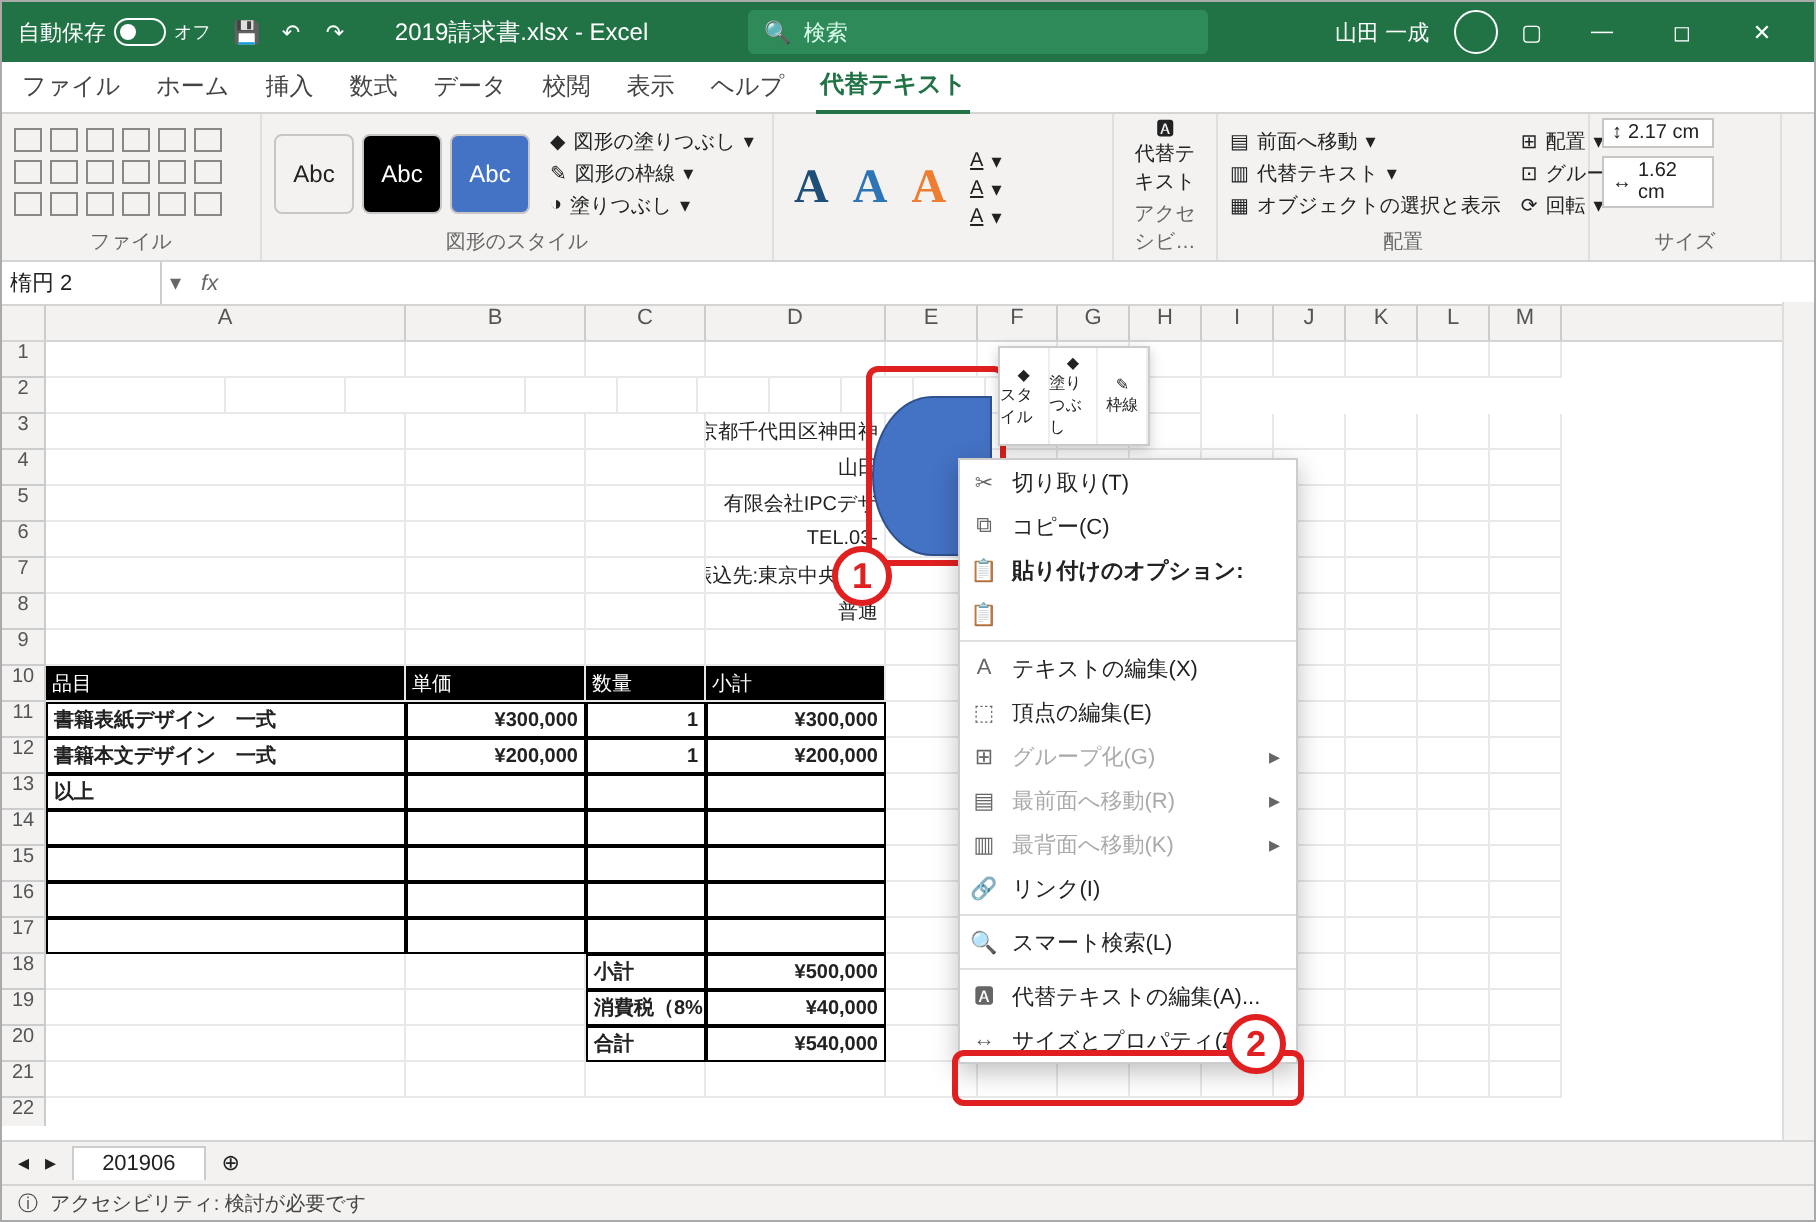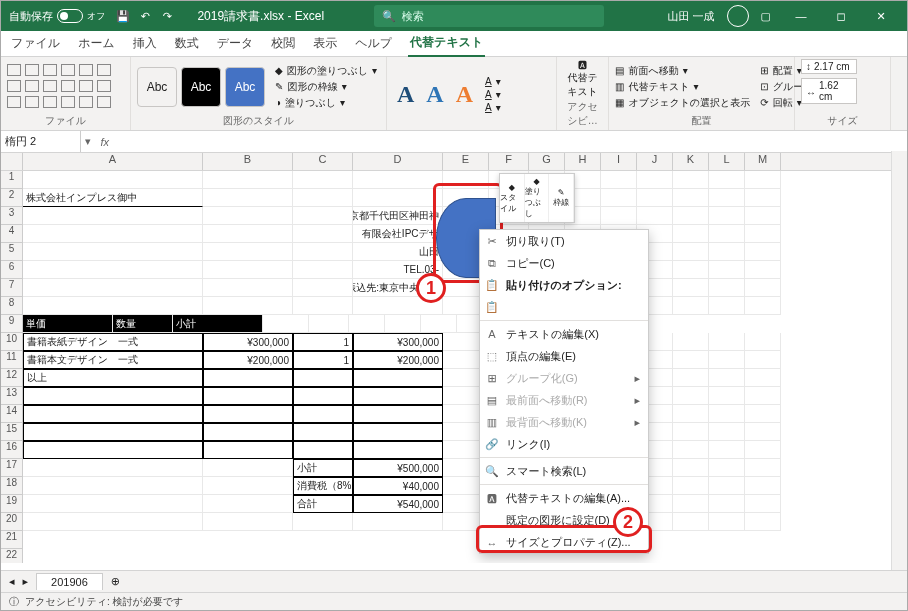--- a/index.html
+++ b/index.html
@@ -41,21 +41,21 @@
 .colhdr { display: flex; height: 18px; background: #f3f2f1; border-bottom: 1px solid #d4d4d4; }
 .colhdr .corner { width: 22px; border-right: 1px solid #ccc; }
 .colhdr .ch { border-right: 1px solid #ccc; text-align: center; font-size: 11px; color: #555; }
 .rows { display: flex; }
 .rowhdr { width: 22px; background: #f3f2f1; }
 .rowhdr div { height: 18px; border-bottom: 1px solid #ccc; border-right: 1px solid #ccc; text-align: center; font-size: 10px; color: #555; }
 .cells { position: relative; flex: 1; }
 .cellrow { display: flex; height: 18px; }
 .cell { border-right: 1px solid #e8e8e8; border-bottom: 1px solid #e8e8e8; padding: 0 3px; font-size: 10px; display: flex; align-items: center; overflow: hidden; white-space: nowrap; }
 .tblhdr { background: #000; color: #fff; }
-.tborder { border: 1px solid #000 !important; }
+.tborder { border: 1px solid #000 !important; font-weight: bold; }
 .ralign { justify-content: flex-end; }
 .shape-oval { position: absolute; left: 435px; top: 45px; width: 60px; height: 80px; background: #4472c4; border-radius: 50% 0 0 50% / 50% 0 0 50%; border: 1px solid #2f528f; }
 .sel-box { position: absolute; left: 432px; top: 30px; width: 70px; height: 100px; border: 3px solid #e02020; border-radius: 6px; }
 .red-circle { position: absolute; width: 30px; height: 30px; border: 3px solid #e02020; border-radius: 50%; background: #fff; color: #e02020; font-weight: bold; font-size: 18px; display: flex; align-items: center; justify-content: center; }
 .minitoolbar { position: absolute; left: 498px; top: 20px; width: 76px; height: 50px; background: #fff; border: 1px solid #ccc; box-shadow: 0 2px 6px rgba(0,0,0,0.2); display: flex; flex-direction: column; }
 .minitoolbar .mtrow { flex: 1; display: flex; }
 .minitoolbar .mtcell { flex: 1; border-right: 1px solid #eee; display: flex; flex-direction: column; align-items: center; justify-content: center; font-size: 8px; }
 .ctxmenu { position: absolute; left: 478px; top: 76px; width: 170px; background: #fff; border: 1px solid #ccc; box-shadow: 0 4px 12px rgba(0,0,0,0.25); font-size: 11px; }
 .ctxmenu .mi { height: 22px; display: flex; align-items: center; padding: 0 8px 0 26px; position: relative; }
 .ctxmenu .mi .mico { position: absolute; left: 5px; width: 14px; text-align: center; color: #666; }
@@ -254,21 +254,20 @@
           <div class="cell" style="width: 40px;"></div>
           <div class="cell" style="width: 36px;"></div>
           <div class="cell" style="width: 36px;"></div>
           <div class="cell" style="width: 36px;"></div>
           <div class="cell" style="width: 36px;"></div>
           <div class="cell" style="width: 36px;"></div>
           <div class="cell" style="width: 36px;"></div>
           <div class="cell" style="width: 36px;"></div>
         </div>
         <div class="cellrow">
-          <div class="cell" style="width: 180px; border-bottom: 1px solid rgb(0, 0, 0);">株式会社インプレス御中</div>
           <div class="cell" style="width: 90px;"></div>
           <div class="cell" style="width: 60px;"></div>
           <div class="cell" style="width: 90px;"></div>
           <div class="cell" style="width: 46px;"></div>
           <div class="cell" style="width: 40px;"></div>
           <div class="cell" style="width: 36px;"></div>
           <div class="cell" style="width: 36px;"></div>
           <div class="cell" style="width: 36px;"></div>
           <div class="cell" style="width: 36px;"></div>
           <div class="cell" style="width: 36px;"></div>
@@ -287,50 +286,50 @@
           <div class="cell" style="width: 36px;"></div>
           <div class="cell" style="width: 36px;"></div>
           <div class="cell" style="width: 36px;"></div>
           <div class="cell" style="width: 36px;"></div>
           <div class="cell" style="width: 36px;"></div>
         </div>
         <div class="cellrow">
           <div class="cell" style="width: 180px;"></div>
           <div class="cell" style="width: 90px;"></div>
           <div class="cell" style="width: 60px;"></div>
+          <div class="cell ralign" style="width: 90px;">山田</div>
+          <div class="cell" style="width: 46px;"></div>
+          <div class="cell" style="width: 40px;"></div>
+          <div class="cell" style="width: 36px;"></div>
+          <div class="cell" style="width: 36px;"></div>
+          <div class="cell" style="width: 36px;"></div>
+          <div class="cell" style="width: 36px;"></div>
+          <div class="cell" style="width: 36px;"></div>
+          <div class="cell" style="width: 36px;"></div>
+          <div class="cell" style="width: 36px;"></div>
+        </div>
+        <div class="cellrow">
+          <div class="cell" style="width: 180px;"></div>
+          <div class="cell" style="width: 90px;"></div>
+          <div class="cell" style="width: 60px;"></div>
           <div class="cell ralign" style="width: 90px;">有限会社IPCデザ</div>
           <div class="cell" style="width: 46px;"></div>
           <div class="cell" style="width: 40px;"></div>
           <div class="cell" style="width: 36px;"></div>
           <div class="cell" style="width: 36px;"></div>
           <div class="cell" style="width: 36px;"></div>
           <div class="cell" style="width: 36px;"></div>
           <div class="cell" style="width: 36px;"></div>
           <div class="cell" style="width: 36px;"></div>
           <div class="cell" style="width: 36px;"></div>
         </div>
         <div class="cellrow">
           <div class="cell" style="width: 180px;"></div>
           <div class="cell" style="width: 90px;"></div>
           <div class="cell" style="width: 60px;"></div>
-          <div class="cell ralign" style="width: 90px;">山田</div>
-          <div class="cell" style="width: 46px;"></div>
-          <div class="cell" style="width: 40px;"></div>
-          <div class="cell" style="width: 36px;"></div>
-          <div class="cell" style="width: 36px;"></div>
-          <div class="cell" style="width: 36px;"></div>
-          <div class="cell" style="width: 36px;"></div>
-          <div class="cell" style="width: 36px;"></div>
-          <div class="cell" style="width: 36px;"></div>
-          <div class="cell" style="width: 36px;"></div>
-        </div>
-        <div class="cellrow">
-          <div class="cell" style="width: 180px;"></div>
-          <div class="cell" style="width: 90px;"></div>
-          <div class="cell" style="width: 60px;"></div>
           <div class="cell ralign" style="width: 90px;">TEL.03-</div>
           <div class="cell" style="width: 46px;"></div>
           <div class="cell" style="width: 40px;"></div>
           <div class="cell" style="width: 36px;"></div>
           <div class="cell" style="width: 36px;"></div>
           <div class="cell" style="width: 36px;"></div>
           <div class="cell" style="width: 36px;"></div>
           <div class="cell" style="width: 36px;"></div>
           <div class="cell" style="width: 36px;"></div>
           <div class="cell" style="width: 36px;"></div>
@@ -347,32 +346,48 @@
           <div class="cell" style="width: 36px;"></div>
           <div class="cell" style="width: 36px;"></div>
           <div class="cell" style="width: 36px;"></div>
           <div class="cell" style="width: 36px;"></div>
           <div class="cell" style="width: 36px;"></div>
         </div>
         <div class="cellrow">
           <div class="cell" style="width: 180px;"></div>
           <div class="cell" style="width: 90px;"></div>
           <div class="cell" style="width: 60px;"></div>
-          <div class="cell" style="width: 90px;"></div>
-          <div class="cell" style="width: 46px;"></div>
-          <div class="cell" style="width: 40px;"></div>
-          <div class="cell" style="width: 36px;"></div>
-          <div class="cell" style="width: 36px;"></div>
-          <div class="cell" style="width: 36px;"></div>
-          <div class="cell" style="width: 36px;"></div>
-          <div class="cell" style="width: 36px;"></div>
-          <div class="cell" style="width: 36px;"></div>
-          <div class="cell" style="width: 36px;"></div>
-        </div>
-        <div class="cellrow">
+          <div class="cell ralign" style="width: 90px;">普通</div>
+          <div class="cell" style="width: 46px;"></div>
+          <div class="cell" style="width: 40px;"></div>
+          <div class="cell" style="width: 36px;"></div>
+          <div class="cell" style="width: 36px;"></div>
+          <div class="cell" style="width: 36px;"></div>
+          <div class="cell" style="width: 36px;"></div>
+          <div class="cell" style="width: 36px;"></div>
+          <div class="cell" style="width: 36px;"></div>
+          <div class="cell" style="width: 36px;"></div>
+        </div>
+        <div class="cellrow">
+          <div class="cell" style="width: 180px;"></div>
+          <div class="cell" style="width: 90px;"></div>
+          <div class="cell" style="width: 60px;"></div>
+          <div class="cell" style="width: 90px;"></div>
+          <div class="cell" style="width: 46px;"></div>
+          <div class="cell" style="width: 40px;"></div>
+          <div class="cell" style="width: 36px;"></div>
+          <div class="cell" style="width: 36px;"></div>
+          <div class="cell" style="width: 36px;"></div>
+          <div class="cell" style="width: 36px;"></div>
+          <div class="cell" style="width: 36px;"></div>
+          <div class="cell" style="width: 36px;"></div>
+          <div class="cell" style="width: 36px;"></div>
+        </div>
+        <div class="cellrow">
+          <div class="cell tblhdr" style="width: 180px;">品目</div>
           <div class="cell tblhdr" style="width: 90px;">単価</div>
           <div class="cell tblhdr" style="width: 60px;">数量</div>
           <div class="cell tblhdr" style="width: 90px;">小計</div>
           <div class="cell" style="width: 46px;"></div>
           <div class="cell" style="width: 40px;"></div>
           <div class="cell" style="width: 36px;"></div>
           <div class="cell" style="width: 36px;"></div>
           <div class="cell" style="width: 36px;"></div>
           <div class="cell" style="width: 36px;"></div>
           <div class="cell" style="width: 36px;"></div>
@@ -605,23 +620,20 @@
       </div>
     <div class="sep"></div>
     <div class="mi">
         <span class="mico">🔍</span>
         <span>スマート検索(L)</span>
       </div>
     <div class="sep"></div>
     <div class="mi">
         <span class="mico">🅰</span>
         <span>代替テキストの編集(A)...</span>
-      </div>
-    <div class="mi">
-        <span>既定の図形に設定(D)</span>
       </div>
     <div class="mi">
         <span class="mico">↔</span>
         <span>サイズとプロパティ(Z)...</span>
       </div>
 
   </div>
   <div class="ctxmenu-box"></div>
   <div class="red-circle" style="left:612px;top:354px">2</div>
 </div>

